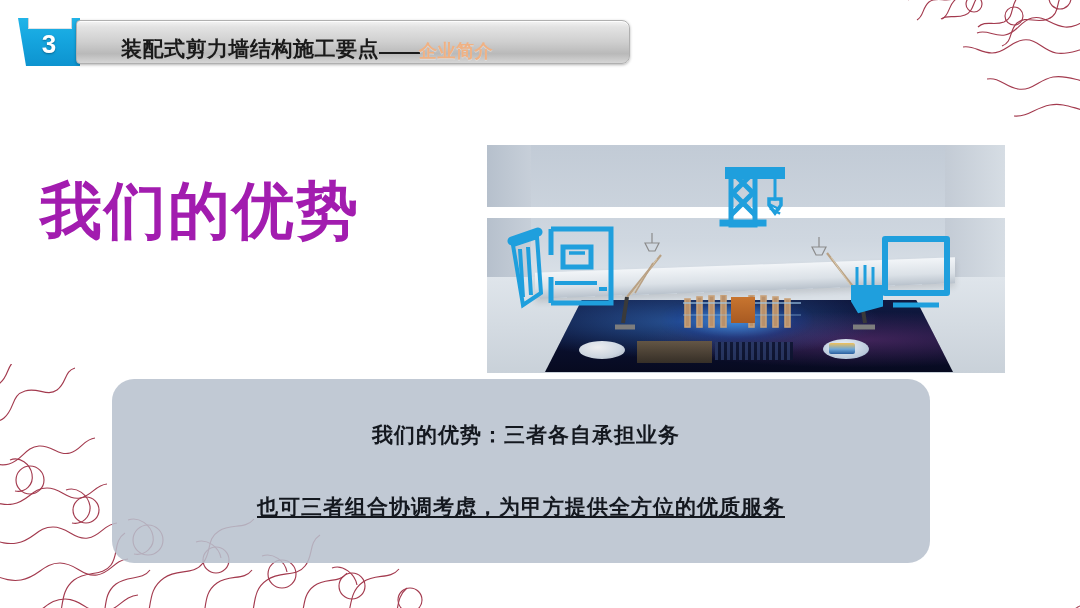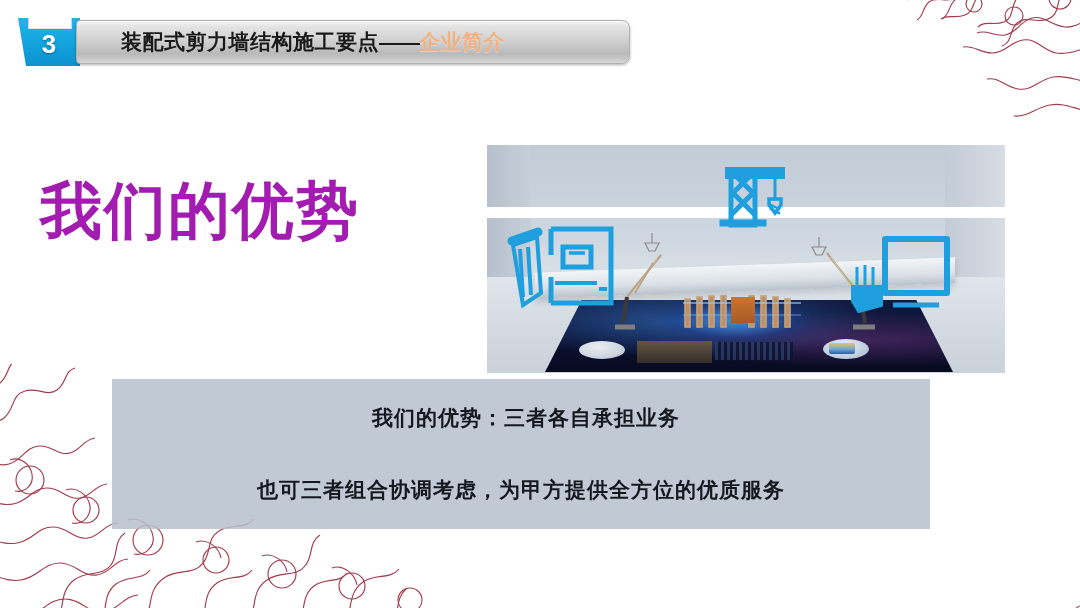--- a/index.html
+++ b/index.html
@@ -35,31 +35,31 @@
     position:relative;z-index:2;color:#ffffff;font-size:26px;font-weight:bold;
     line-height:1;padding-bottom:9px;text-shadow:0 1px 2px rgba(0,60,90,.55);
     font-family:"Liberation Sans",sans-serif;
   }
   .title-bar{
     position:absolute;left:58px;top:2px;right:0;height:44px;
     background:linear-gradient(180deg,#f4f4f4 0%,#e3e3e3 14%,#cfcfcf 50%,#b9b9b9 78%,#d6d6d6 100%);
     border-radius:4px 8px 8px 4px;
     border:1px solid #b0b0b0;
     box-shadow:0 1px 3px rgba(0,0,0,.3), inset 0 1px 0 rgba(255,255,255,.8);
-    display:flex;align-items:center;
+    display:flex;align-items:flex-end;
     padding-left:44px;
     box-sizing:border-box;
   }
   .title-main{
     font-size:21px;font-weight:bold;color:#1a1a1a;letter-spacing:.5px;
     white-space:nowrap;
   }
   .title-dash{font-size:21px;font-weight:bold;color:#1a1a1a;letter-spacing:-1px;}
   .title-sub{
-    font-size:21px;font-weight:bold;color:#f0b183;letter-spacing:.5px;
+    font-size:18px;font-weight:bold;color:#f0b183;letter-spacing:.5px;
     text-shadow:0 1px 0 rgba(255,255,255,.35);
   }
 
   
   .big-heading{
     position:absolute;left:40px;top:180px;
     font-size:62px;font-weight:bold;color:#a21caf;
     letter-spacing:2px;line-height:1;white-space:nowrap;
   }
 
@@ -115,33 +115,34 @@
   .ph-band{position:absolute;left:0;top:62px;width:100%;height:11px;background:#ffffff;}
   .ph-icon{position:absolute;}
   .ic-crane{left:224px;top:8px;width:88px;height:88px;}
   .ic-pencil{left:20px;top:82px;width:38px;height:84px;}
   .ic-blueprint{left:60px;top:80px;width:68px;height:82px;}
   .ic-tablet{left:392px;top:88px;width:74px;height:80px;}
   .ic-hand{left:362px;top:120px;width:42px;height:50px;}
 
   
   .panel{
-    position:absolute;left:112px;top:379px;width:818px;height:150px;
+    position:absolute;left:112px;top:379px;width:818px;height:184px;
     background:rgba(183,192,205,.86);
+    border-radius:22px;
   }
   .panel-inner{
     position:absolute;inset:0;display:flex;flex-direction:column;
     align-items:center;justify-content:center;gap:44px;
   }
   .panel-line{
     font-size:21px;font-weight:bold;color:#14181f;white-space:nowrap;
     letter-spacing:1px;
   }
   .panel-line.l1{margin-left:10px;}
-  .panel-line.l2{margin-left:0px;}
+  .panel-line.l2{margin-left:0px;text-decoration:underline;}
 </style>
 </head>
 <body>
 
 <div class="slide">
 
   <svg class="ornament orn-tr" viewBox="0 0 300 180" fill="none" stroke="#a33a4e" stroke-width="1.15">
     <path d="M300 8c-14 6-26 2-34 12-9 11-3 24-16 29-12 5-22-4-31 4-8 7-4 19-15 23"></path>
     <path d="M268 -8c-8 10-3 23-15 29-13 6-24-3-33 6-8 8-3 20-14 25-10 4-19-2-26 5"></path>
     <path d="M300 44c-12 4-20 14-33 13-14-1-20-12-33-9-12 3-15 15-27 17-11 2-18-6-28-2"></path>

